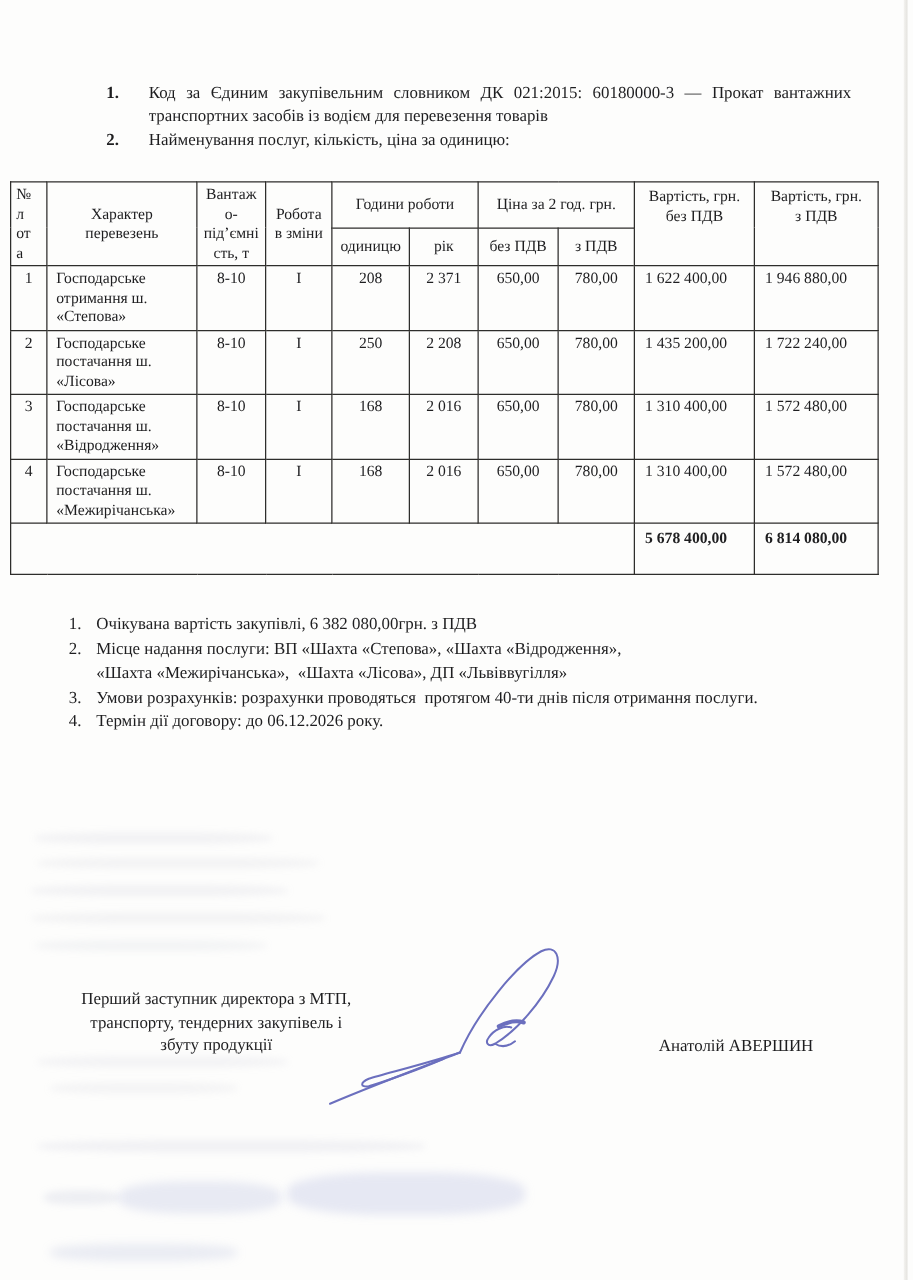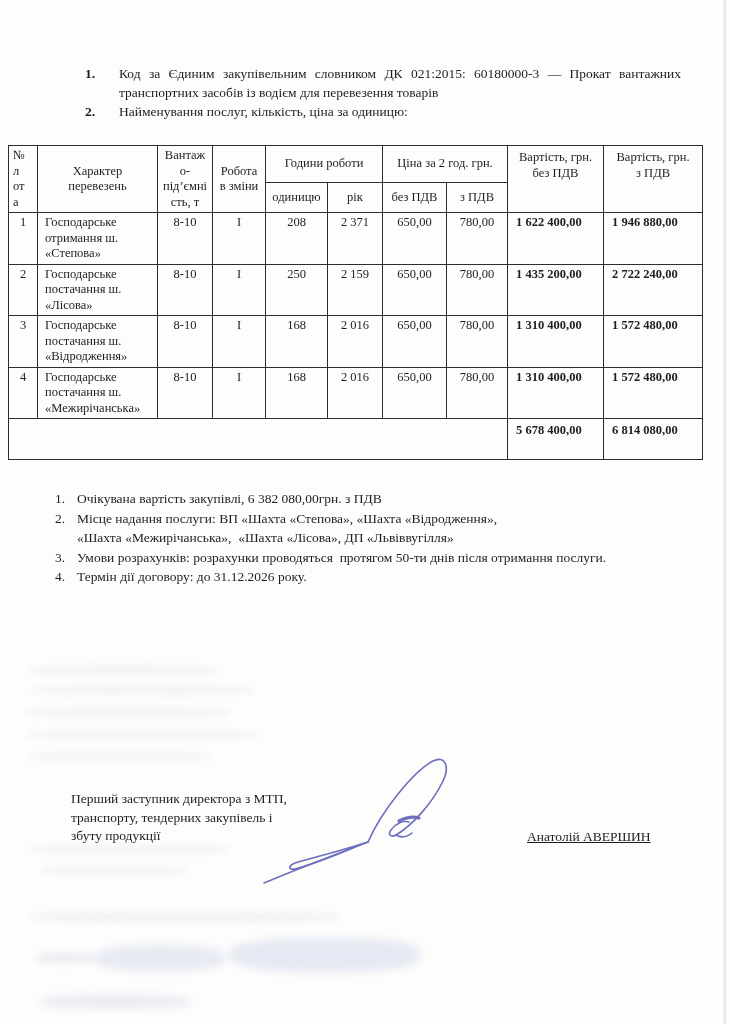--- a/index.html
+++ b/index.html
@@ -22,30 +22,30 @@
   .intro-item .txt { flex:1; text-align:justify; white-space:pre-wrap; }
   
   .tbl-wrap { position:absolute; left:8px; top:145px; }
   table { border-collapse:collapse; table-layout:fixed; width:694px; font-size:12.5px; line-height:15.5px; }
   td { border:1px solid #2e2d2b; vertical-align:top; padding:2px 3px; overflow:hidden; }
   .hc { text-align:center; white-space:pre-line; }
   .h-lot { text-align:left; padding-left:4px; }
   .v-mid { vertical-align:middle; }
   .c-char { text-align:left; padding-left:7px; }
   .c-num { text-align:center; }
-  .c-cost { text-align:left; padding-left:8px;font-weight:bold; }
+  .c-cost { text-align:left; padding-left:8px; }
   .total-cell { font-weight:bold; padding-top:4px; }
   
   .terms-list { position:absolute; left:55px; top:489px; width:645px; font-size:13.5px; line-height:19.5px; }
   .terms-item { display:flex; }
   .terms-item .num { width:22px; flex:0 0 22px; }
   .terms-item .txt { flex:1; white-space:pre-wrap; }
   
-  .sig-title { position:absolute; left:71px; top:790px; width:270px; font-size:13.5px; line-height:18.5px; white-space:pre-line; }
-  .sig-name { position:absolute; left:527px; top:829px; font-size:13.5px;text-decoration:underline; }
+  .sig-title { position:absolute; left:38px; top:790px; width:270px; font-size:13.5px; line-height:18.5px; white-space:pre-line;text-align:center; }
+  .sig-name { position:absolute; left:527px; top:829px; font-size:13.5px; }
   .sig-svg { position:absolute; left:252px; top:742px; }
   
   .ghost { position:absolute; border-radius:40%; pointer-events:none; }
   .g1 { left:28px;  top:666px; width:190px; height:9px;  background:rgba(175,178,196,.14); filter:blur(3px); }
   .g2 { left:30px;  top:686px; width:225px; height:9px;  background:rgba(175,178,196,.13); filter:blur(3px); }
   .g3 { left:25px;  top:708px; width:205px; height:9px;  background:rgba(175,178,196,.14); filter:blur(3px); }
   .g4 { left:25px;  top:730px; width:235px; height:9px;  background:rgba(175,178,196,.13); filter:blur(3px); }
   .g5 { left:28px;  top:752px; width:185px; height:9px;  background:rgba(175,178,196,.12); filter:blur(3px); }
   .g6 { left:30px;  top:845px; width:200px; height:9px;  background:rgba(178,180,198,.13); filter:blur(3px); }
   .g7 { left:40px;  top:866px; width:150px; height:9px;  background:rgba(178,180,198,.12); filter:blur(3px); }
@@ -124,25 +124,25 @@
           <td class="c-num">780,00</td>
           <td class="c-cost">1 622 400,00</td>
           <td class="c-cost">1 946 880,00</td>
         </tr>
         <tr style="height:45px">
           <td class="c-num">2</td>
           <td class="c-char">Господарське постачання ш. «Лісова»</td>
           <td class="c-num">8-10</td>
           <td class="c-num">І</td>
           <td class="c-num">250</td>
-          <td class="c-num">2 159</td>
+          <td class="c-num">2 208</td>
           <td class="c-num">650,00</td>
           <td class="c-num">780,00</td>
           <td class="c-cost">1 435 200,00</td>
-          <td class="c-cost">2 722 240,00</td>
+          <td class="c-cost">1 722 240,00</td>
         </tr>
         <tr style="height:45px">
           <td class="c-num">3</td>
           <td class="c-char">Господарське постачання ш. «Відродження»</td>
           <td class="c-num">8-10</td>
           <td class="c-num">І</td>
           <td class="c-num">168</td>
           <td class="c-num">2 016</td>
           <td class="c-num">650,00</td>
           <td class="c-num">780,00</td>
@@ -176,25 +176,25 @@
       <span class="num">1.</span>
       <span class="txt">Очікувана вартість закупівлі, 6 382 080,00грн. з ПДВ</span>
     </div>
     <div class="terms-item">
       <span class="num">2.</span>
       <span class="txt">Місце надання послуги: ВП «Шахта «Степова», «Шахта «Відродження»,
 «Шахта «Межирічанська»,  «Шахта «Лісова», ДП «Львіввугілля»</span>
     </div>
     <div class="terms-item">
       <span class="num">3.</span>
-      <span class="txt">Умови розрахунків: розрахунки проводяться  протягом 50-ти днів після отримання послуги.</span>
+      <span class="txt">Умови розрахунків: розрахунки проводяться  протягом 40-ти днів після отримання послуги.</span>
     </div>
     <div class="terms-item">
       <span class="num">4.</span>
-      <span class="txt">Термін дії договору: до 31.12.2026 року.</span>
+      <span class="txt">Термін дії договору: до 06.12.2026 року.</span>
     </div>
   </div>
 
   <div class="sig-title">Перший заступник директора з МТП,
 транспорту, тендерних закупівель і
 збуту продукції</div>
   <div class="sig-name">Анатолій АВЕРШИН</div>
 
   <svg class="sig-svg" width="205" height="150" viewBox="0 0 205 150">
     <g fill="none" stroke="#6b6fbe" stroke-width="1.6" stroke-linecap="round">

